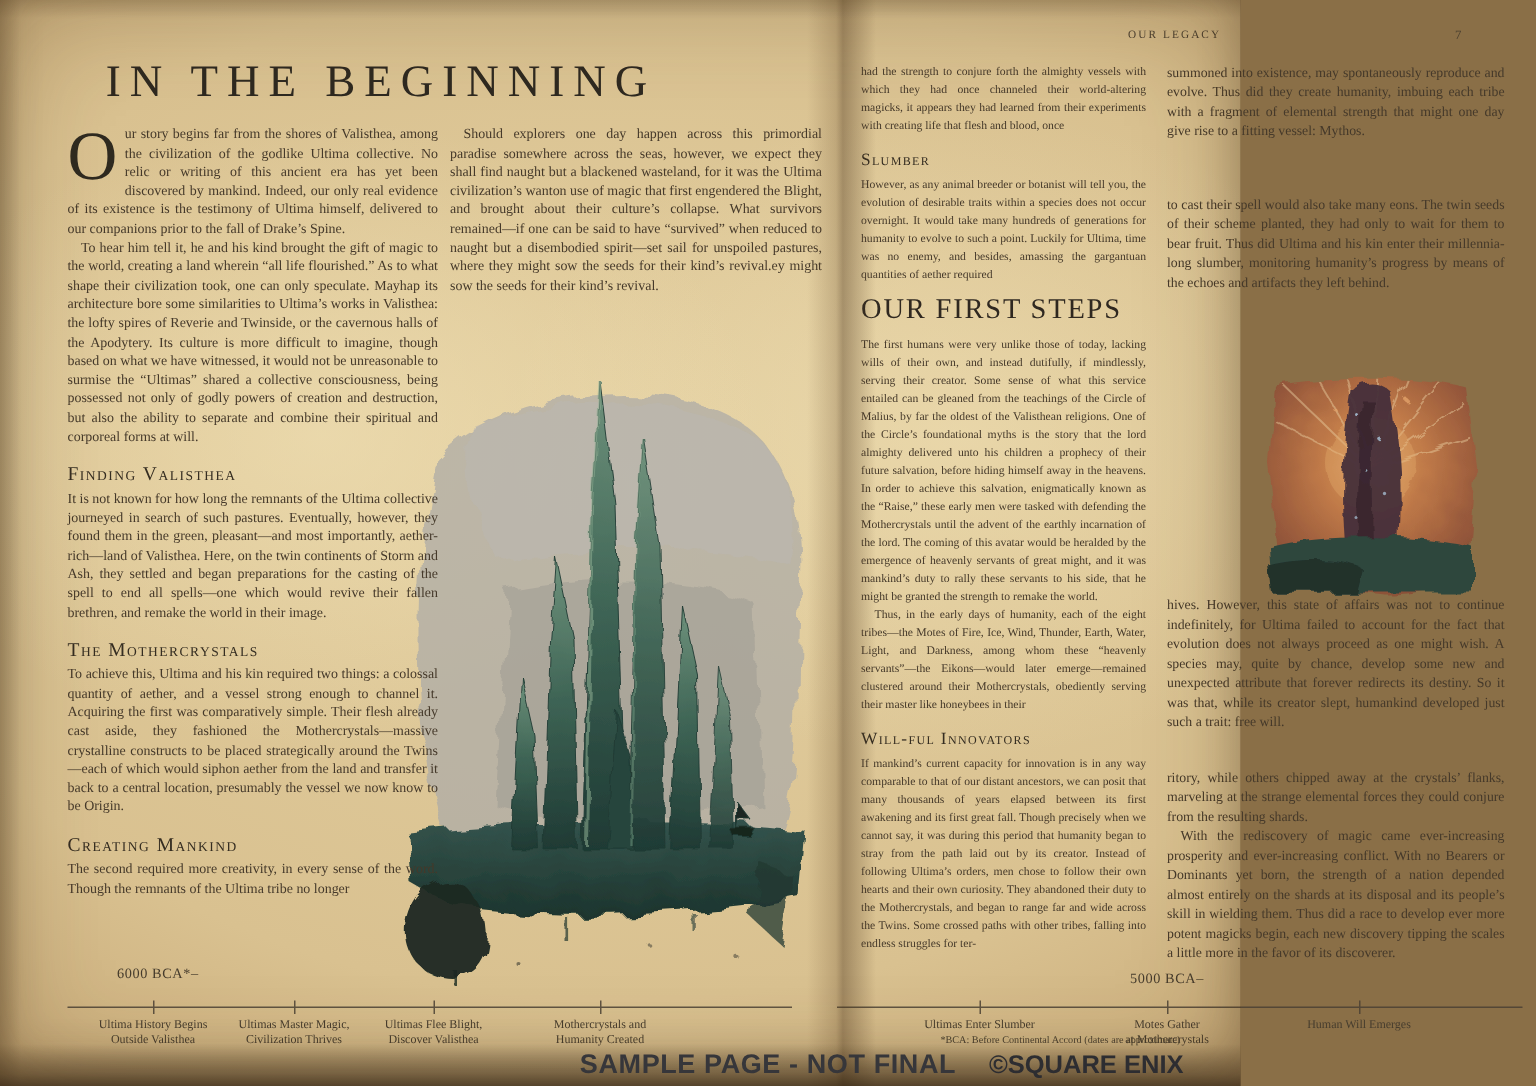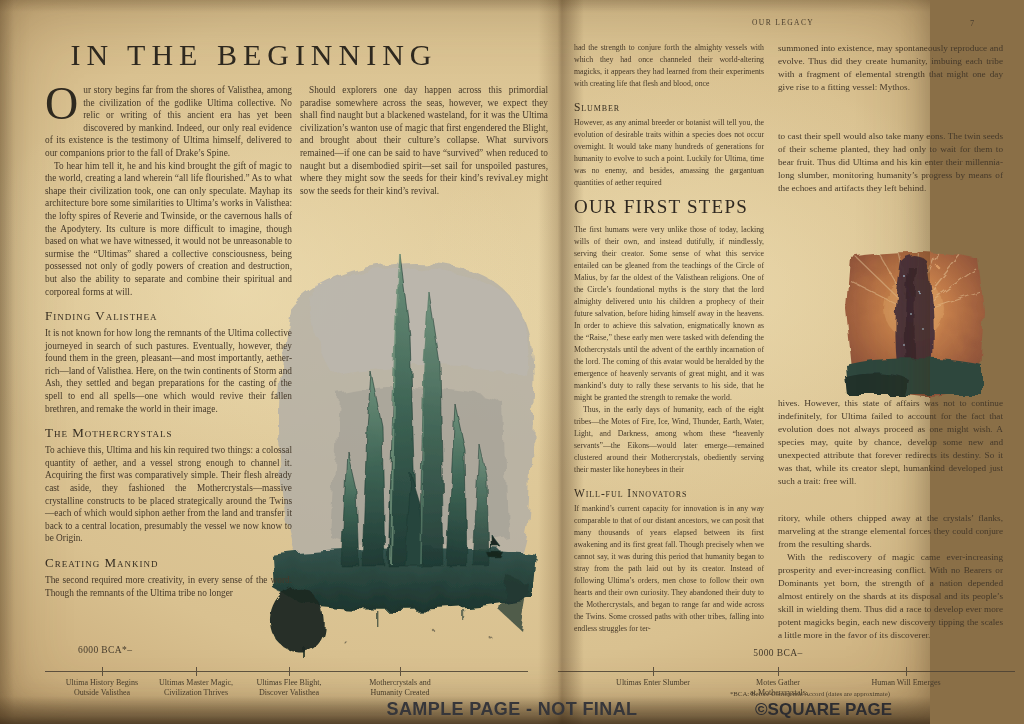--- a/index.html
+++ b/index.html
@@ -1,20 +1,20 @@
 <!DOCTYPE html>
 <html><head>
 <meta charset="utf-8">
 <style>
   html,body{margin:0;padding:0;width:1024px;height:724px;overflow:hidden;background:#8a6f47;}
-  .spread{position:relative;width:896px;height:724px;font-family:"Liberation Serif",serif;color:#43382a;
+  .spread{position:relative;width:827px;height:724px;font-family:"Liberation Serif",serif;color:#43382a;
     background:
       radial-gradient(ellipse 420px 300px at 26% 40%, rgba(243,228,185,.55), rgba(243,228,185,0) 70%),
       radial-gradient(ellipse 430px 310px at 77% 40%, rgba(243,228,185,.5), rgba(243,228,185,0) 70%),
-      radial-gradient(ellipse 900px 620px at 50% 45%, #e3cfa0 0%, #d9c190 55%, #c4a573 85%, #a9885a 100%); padding-left: 34px;}
+      radial-gradient(ellipse 900px 620px at 50% 45%, #e3cfa0 0%, #d9c190 55%, #c4a573 85%, #a9885a 100%);}
   .vignette{position:absolute;inset:0;pointer-events:none;z-index:40;
     box-shadow: inset 0 0 70px rgba(80,55,25,.32), inset 0 -16px 28px rgba(60,40,20,.30);
     background:
       linear-gradient(180deg, rgba(70,50,25,.20) 0, rgba(70,50,25,0) 12px, rgba(70,50,25,0) 696px, rgba(45,32,18,.40) 716px, rgba(28,20,12,.62) 724px),
       linear-gradient(90deg, rgba(70,50,25,.22) 0, rgba(70,50,25,0) 14px, rgba(70,50,25,0) 1008px, rgba(70,50,25,.26) 1024px);}
   .gutter{position:absolute;left:538px;top:0;width:46px;height:724px;z-index:5;pointer-events:none;
     background:linear-gradient(90deg, rgba(110,80,45,0), rgba(104,76,42,.25) 42%, rgba(80,56,30,.42) 52%, rgba(110,80,45,0));}
   p{margin:0;text-align:justify;}
   .col{position:absolute;z-index:3;}
   #l-col1{left:45px;top:84px;width:247px;}
@@ -232,17 +232,17 @@
     <div>at Mothercrystals</div>
   </div>
   <div class="tl-label" style="left:846px">
     <div>Human Will Emerges</div>
     <div></div>
   </div>
 
   <div class="footnote">*BCA: Before Continental Accord (dates are approximate)</div>
 
   <div class="wm">SAMPLE PAGE - NOT FINAL</div>
-  <div class="cr">©SQUARE PAGE</div>
+  <div class="cr">©SQUARE ENIX</div>
 
   <div class="gutter"></div>
   <div class="vignette"></div>
 </div>
 
 </body></html>

